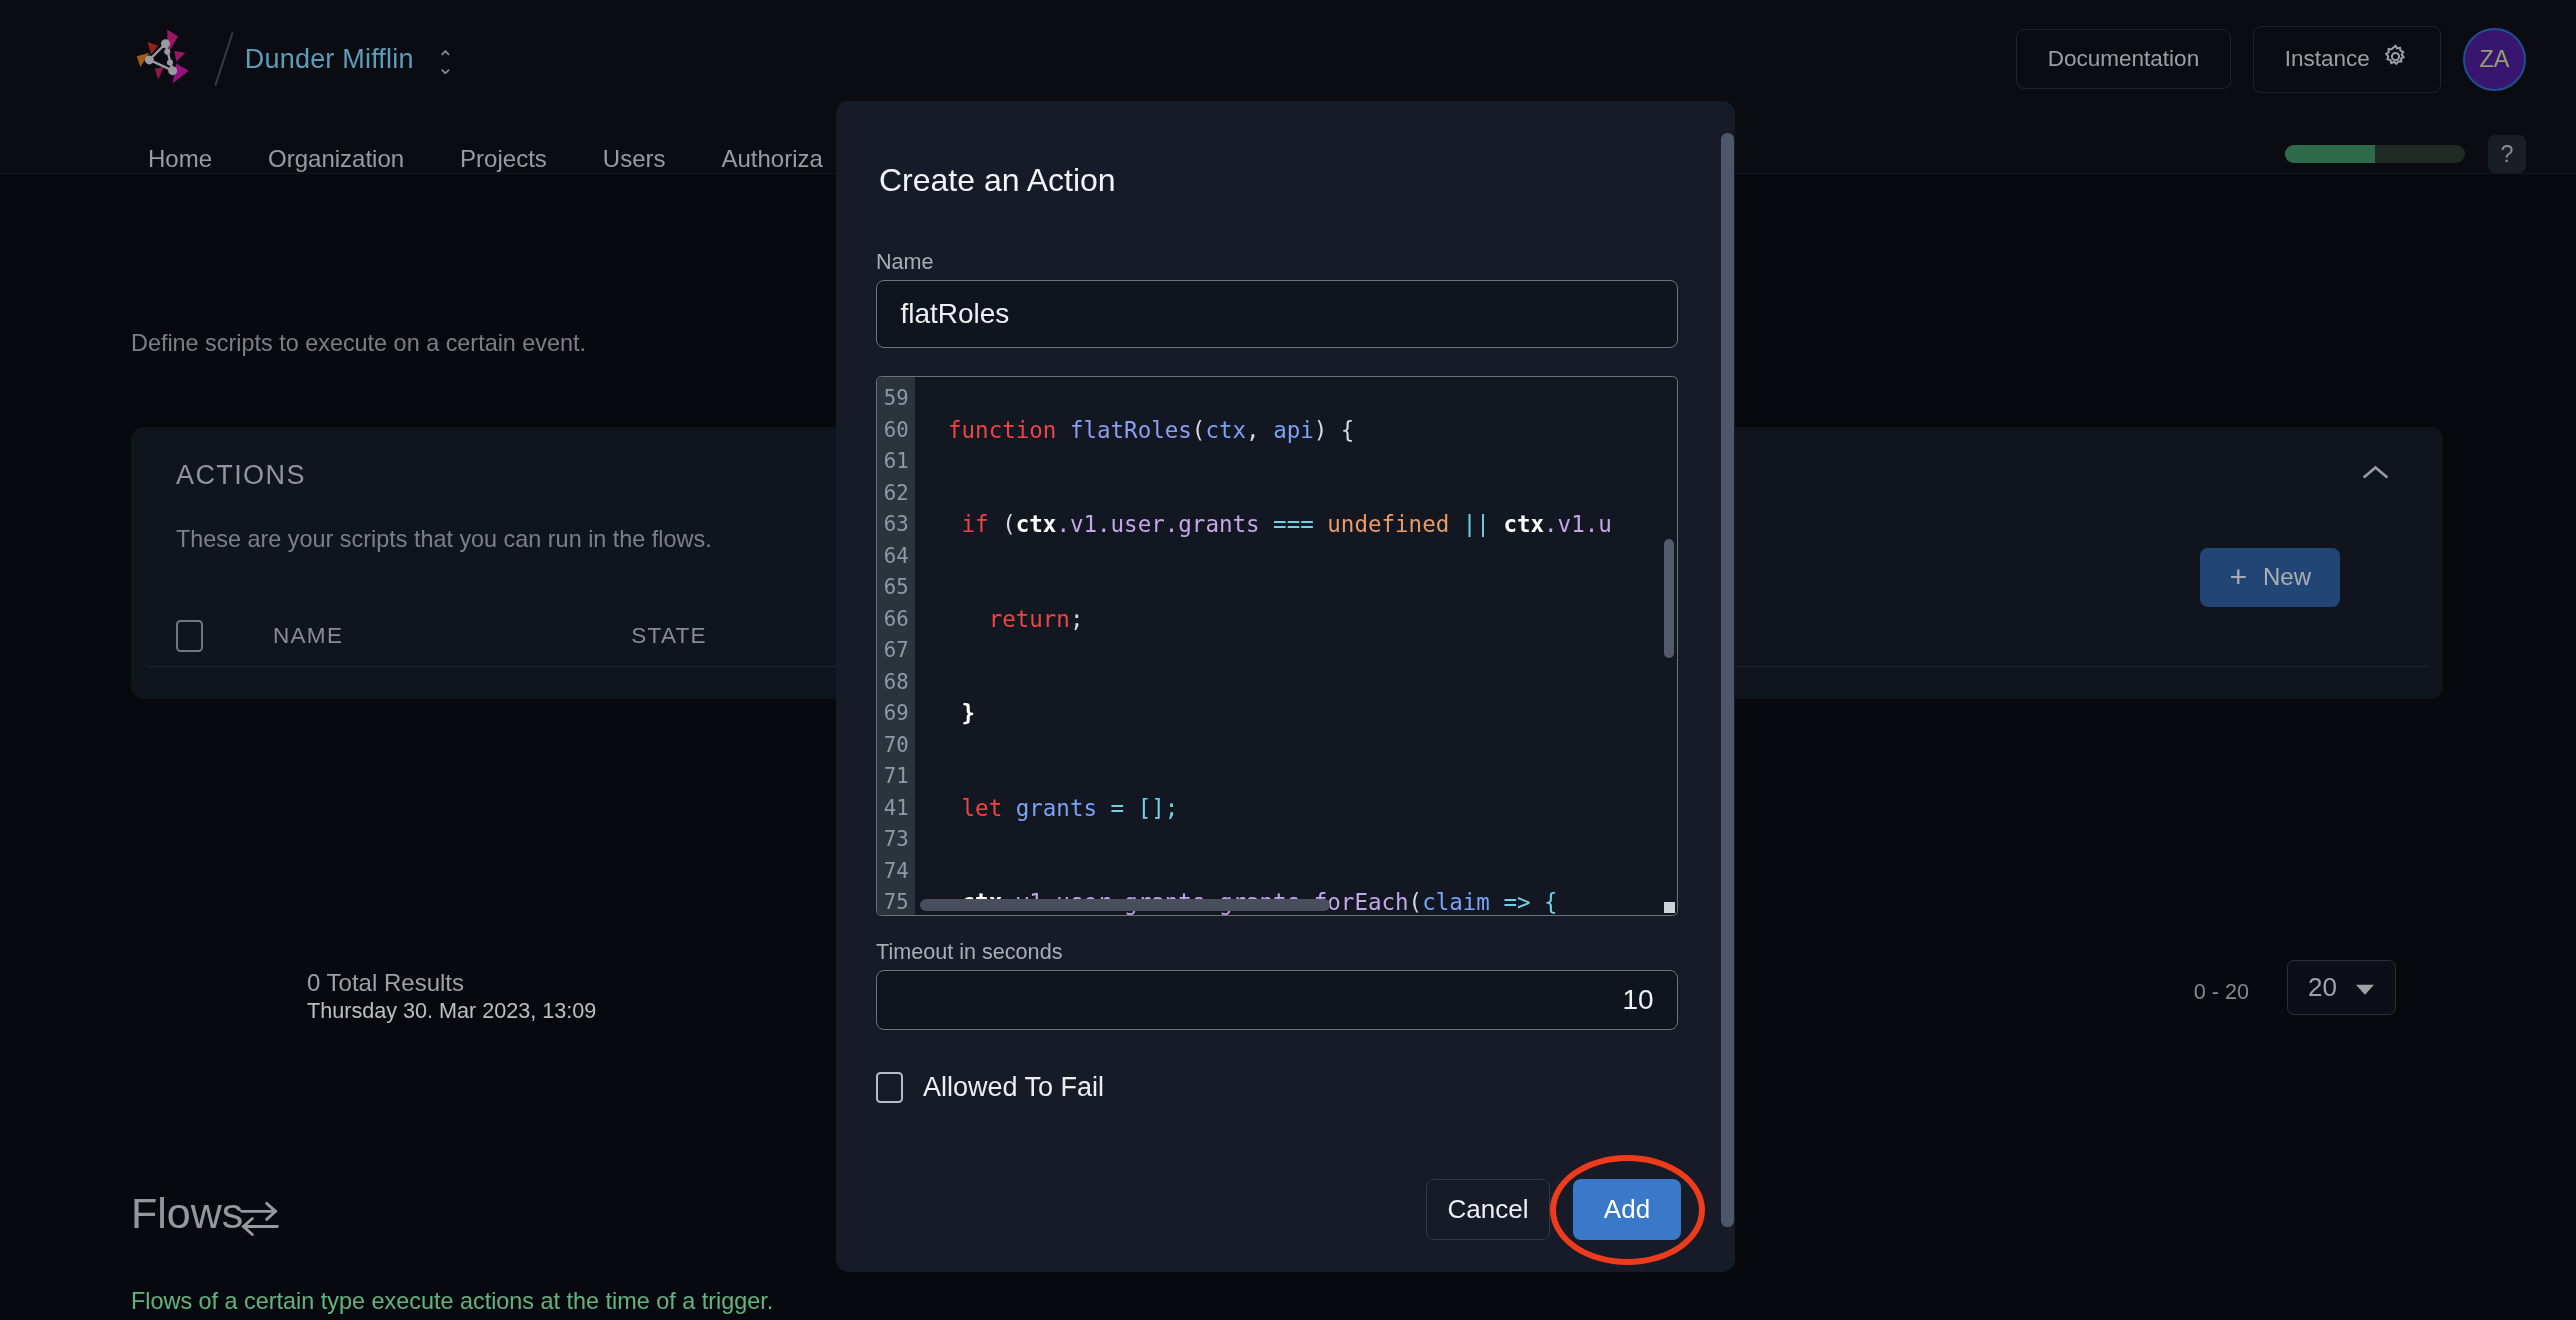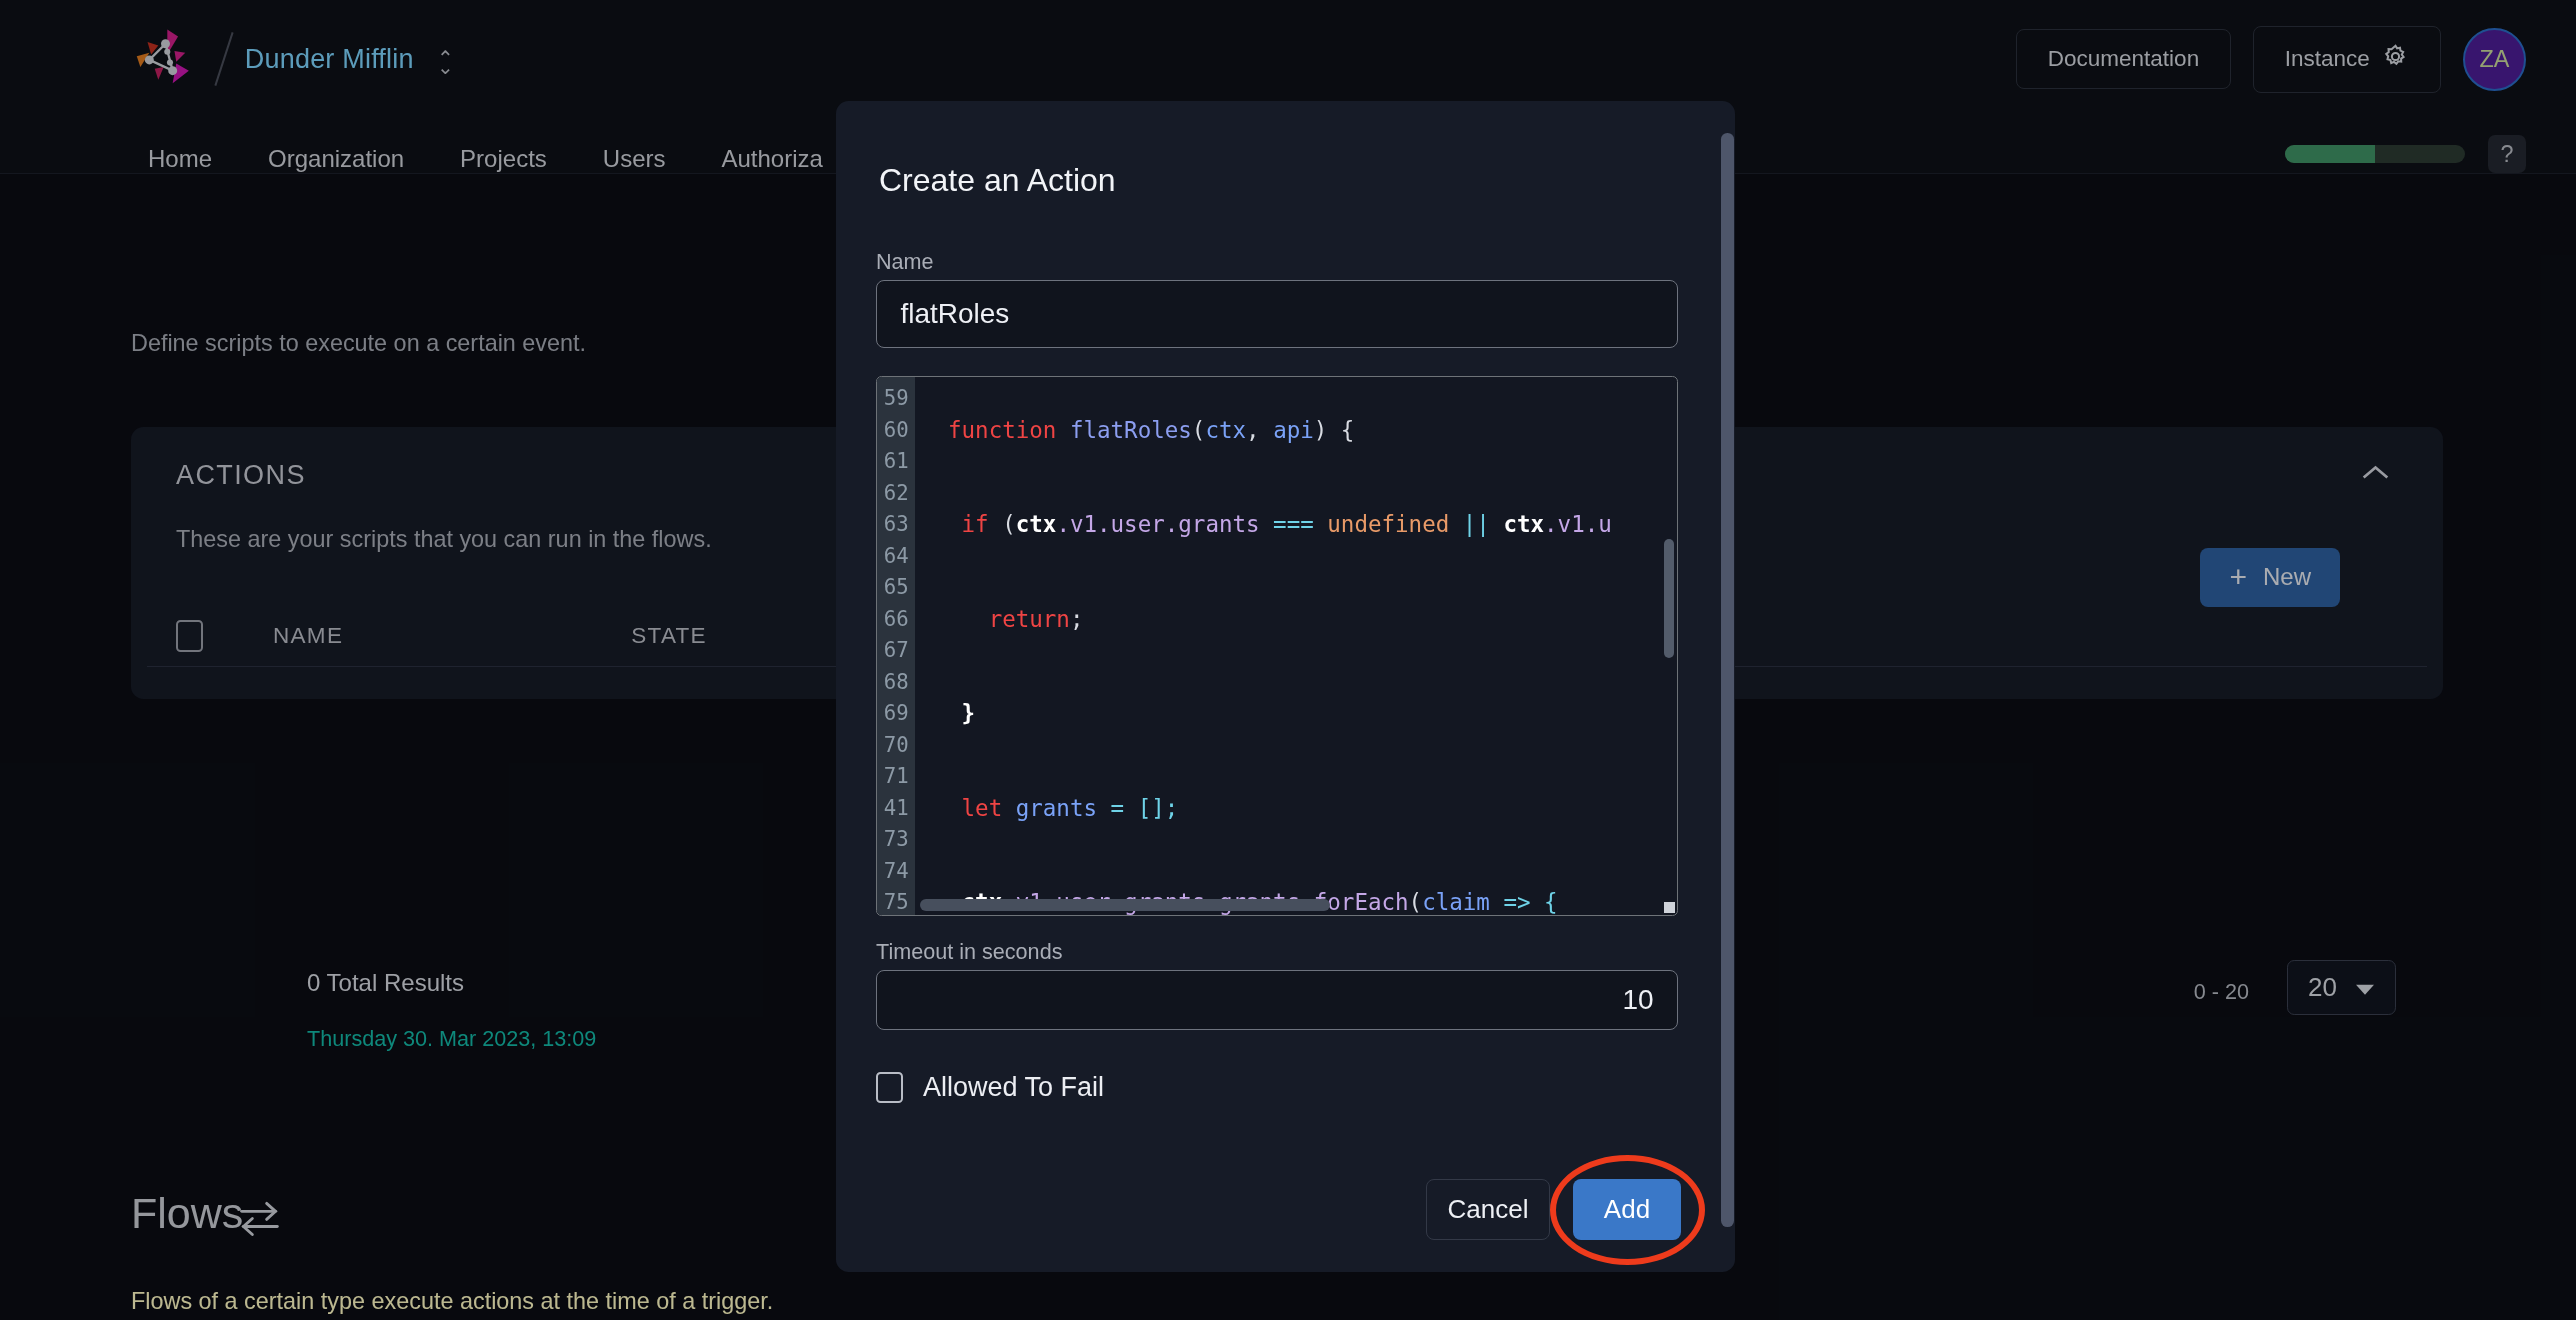--- a/index.html
+++ b/index.html
@@ -82,34 +82,34 @@
   }
   #new-plus { font-size: 30px; line-height: 1; }
 
   #tbl-head { position: absolute; left: 45px; top: 193px; display: flex; align-items: center; width: 2222px; }
   .tbl-check { width: 27px; height: 32px; border: 2.7px solid #9a9ea8; border-radius: 4.5px; }
   .col-name { margin-left: 70px; color: #b9bcc4; font-size: 22.5px; letter-spacing: 1.3px; }
   .col-state { margin-left: 288px; color: #b9bcc4; font-size: 22.5px; letter-spacing: 1.3px; }
   #tbl-rule { position: absolute; left: 16px; right: 16px; top: 239px; height: 0.9px; background: #2b3040; }
 
   #results-count { position: absolute; left: 176px; top: 0.9px; color: #d5d8df; font-size: 24px; }
-  #results-date { position: absolute; left: 176px; top: 30px; color: #14b8a6; font-size: 21.6px; margin-top: 28px; }
+  #results-date { position: absolute; left: 176px; top: 30px; color: #ffffff; font-size: 21.6px; }
   #foot-range { position: absolute; right: 194px; top: 10.8px; color: #b5b9c1; font-size: 21.6px; }
   #page-size {
     position: absolute; right: 47px; top: -8px;
     border: 0.9px solid #3a4050; border-radius: 7.2px; background: #11151f;
     color: #d6d9e0; font-size: 26px; padding: 10.8px 20px;
     display: flex; align-items: center; gap: 18px;
   }
   #footer-area { position: absolute; left: 0; top: 541px; width: 2312px; }
 
   
   #flows-title { position: absolute; left: 131px; top: 1015px; color: #c9ccd3; font-size: 43px; font-weight: 400; }
   #flows-icon { position: absolute; left: 236px; top: 1024px; color: #cdd0d7; font-size: 40px; }
-  #flows-sub { position: absolute; left: 131px; top: 1114px; color: #fef9c3; font-size: 23.4px; }
+  #flows-sub { position: absolute; left: 131px; top: 1114px; color: #86efac; font-size: 23.4px; }
 
   
   #modal-scrim {
     position: absolute; left: 0; top: 0; width: 2576px; height: 1320px;
     background: rgba(0,0,0,0.26);
   }
   #modal {
     position: absolute; left: 836px; top: 101px; width: 899px; height: 1171px;
     background: #161b27; border-radius: 12.6px;
     overflow: hidden;

